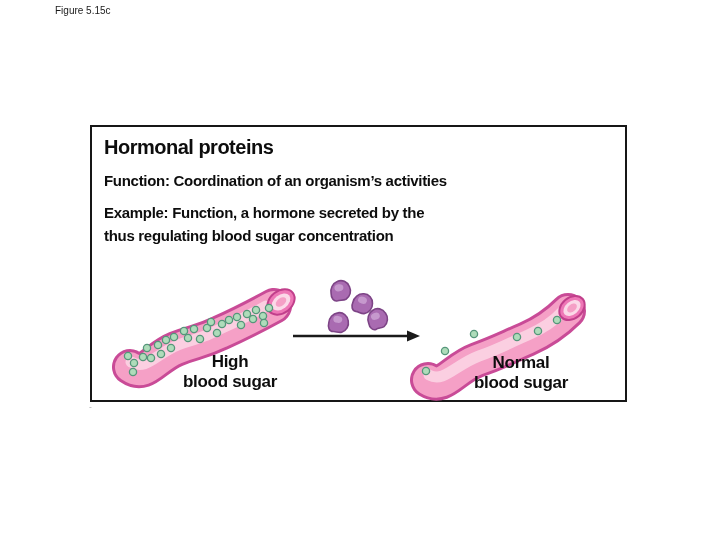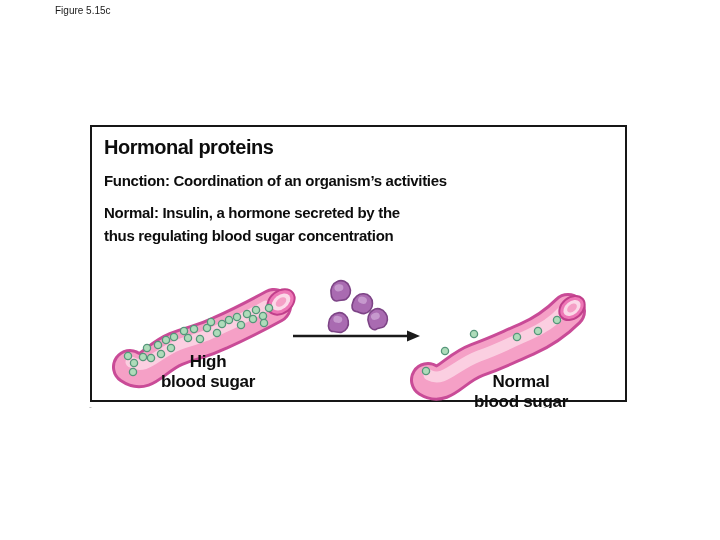--- a/index.html
+++ b/index.html
@@ -37,21 +37,21 @@
 <body>
 
 <div class="page">
 
   <div class="fig-label">Figure 5.15c</div>
 
   <div class="panel">
     <div class="title">Hormonal proteins</div>
     <div class="function">Function: Coordination of an organism’s activities</div>
     <div class="example">
-      <span>Normal: Insulin, a hormone secreted by the</span>
+      <span>Example: Function, a hormone secreted by the</span>
       <span>thus regulating blood sugar concentration</span>
     </div>
   </div>
 
   <svg class="illus" viewBox="0 0 720 540">
     <defs>
       <g id="insulin-mol">
         <path class="insulin-body" d="M -2,-10 C 3,-11.5 8,-8 9,-3 C 10.5,2 8,7 3.5,9 C 0.5,10 -2.5,8.5 -5,9 C -9,9.5 -11,5 -10.2,1 C -10.5,-4 -7,-9 -2,-10 Z"></path>
         <ellipse class="insulin-hilite" cx="-1.5" cy="-3.5" rx="4.5" ry="3.5"></ellipse>
       </g>
@@ -123,26 +123,26 @@
         <circle class="glucose" cx="426" cy="371" r="3.6"></circle>
         <circle class="glucose" cx="445" cy="351" r="3.6"></circle>
         <circle class="glucose" cx="474" cy="334" r="3.6"></circle>
         <circle class="glucose" cx="517" cy="337" r="3.6"></circle>
         <circle class="glucose" cx="538" cy="331" r="3.6"></circle>
         <circle class="glucose" cx="557" cy="320" r="3.6"></circle>
       </g>
     </g>
   </svg>
 
-  <div class="pic-label" style="left:208px;top:352px;">
+  <div class="pic-label" style="left:230px;top:352px;">
     <span>High</span>
     <span>blood sugar</span>
   </div>
 
 
-  <div class="pic-label" style="left:521px;top:372px;">
+  <div class="pic-label" style="left:521px;top:353px;">
     <span>Normal</span>
     <span>blood sugar</span>
   </div>
 
   <div class="copyright">© 2011 Pearson Education, Inc.</div>
 
 </div>
 
 </body></html>

